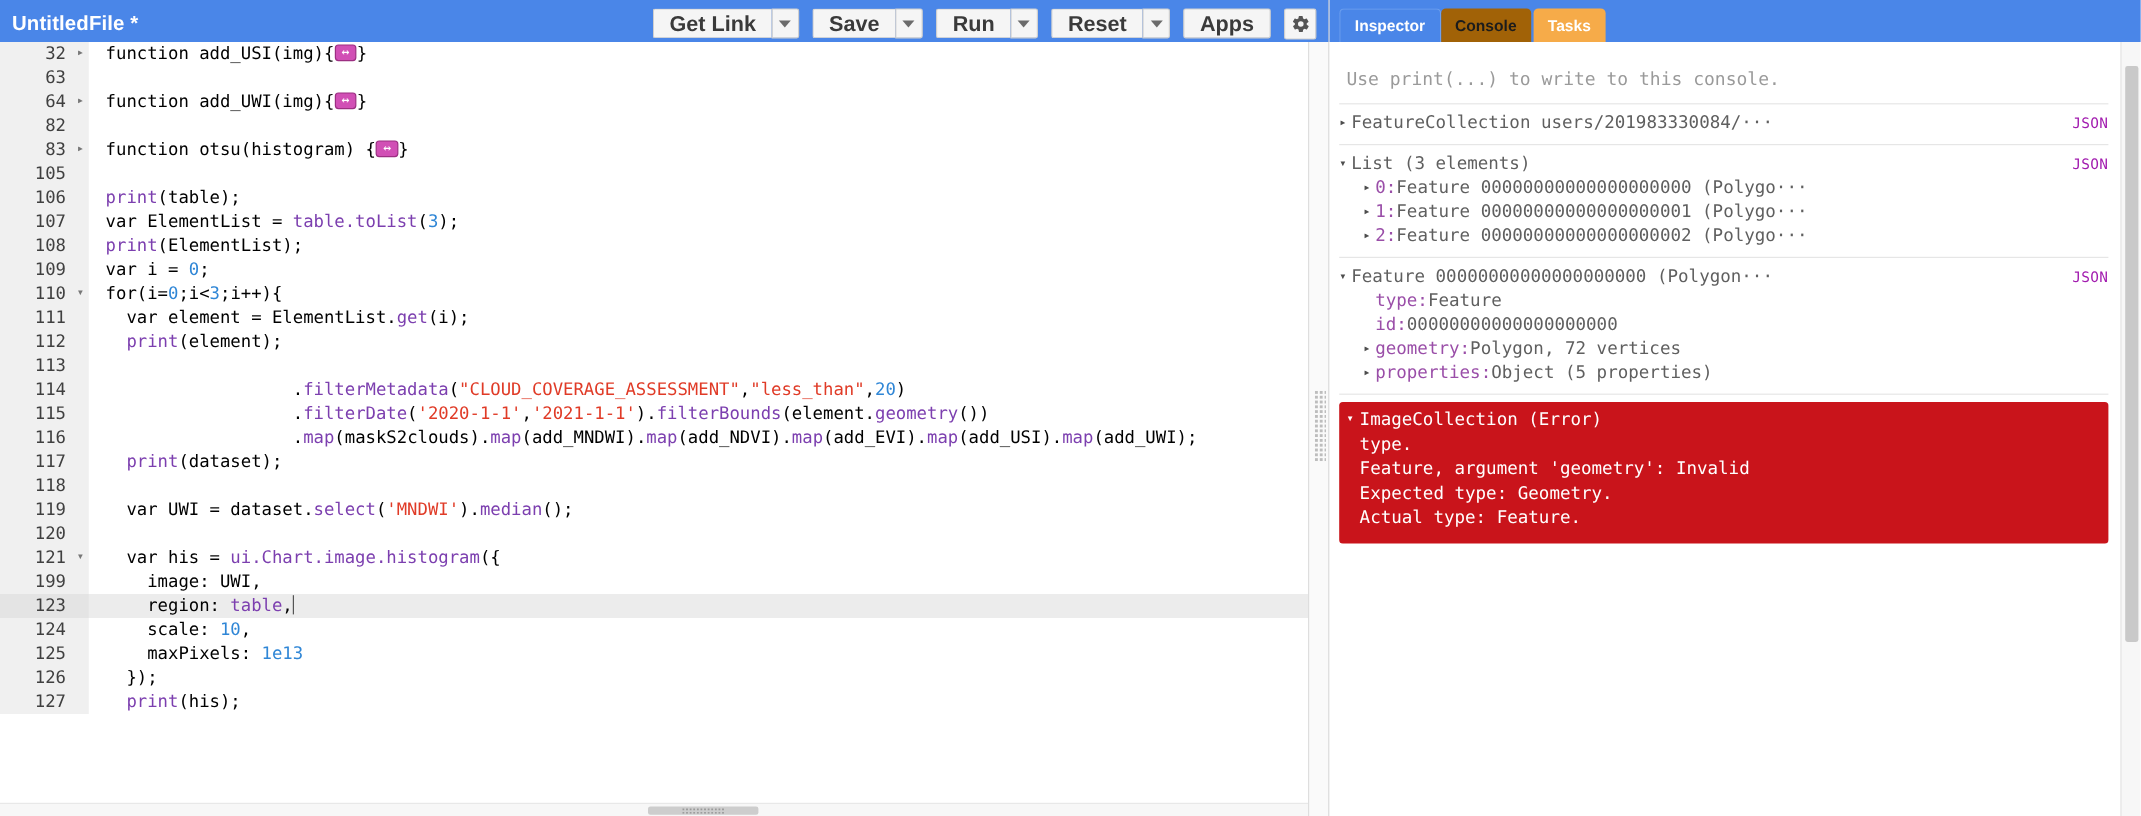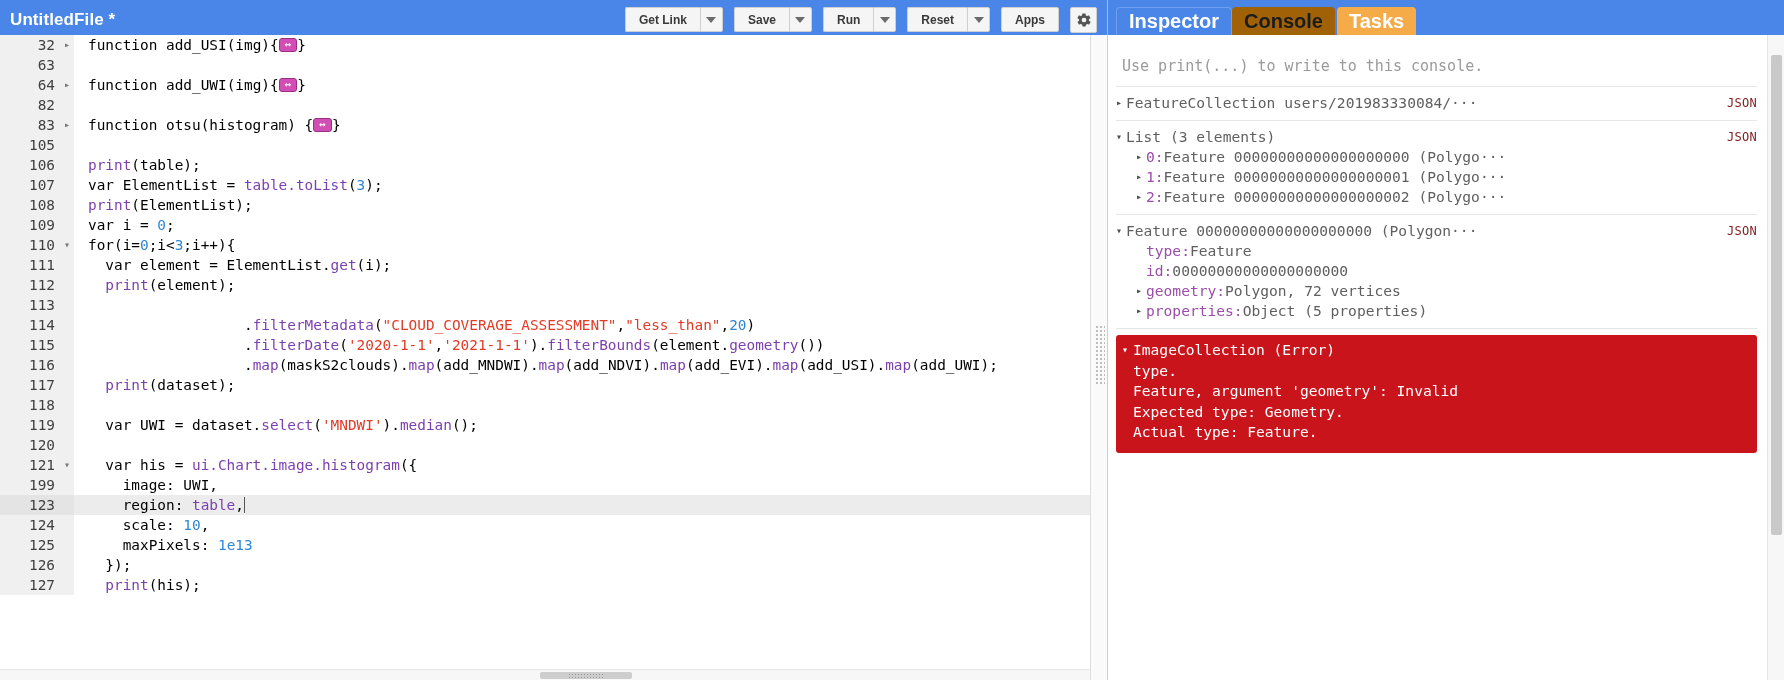--- a/index.html
+++ b/index.html
@@ -19,21 +19,21 @@
     padding: 4px 6px 0 10px; position: relative;
   }
   #file-title {
     color: #ffffff; font-size: 17px; font-weight: bold; letter-spacing: .1px;
     white-space: nowrap;
   }
   .tb-spacer { flex: 1 1 auto; }
   .btn-group { display: flex; align-items: stretch; margin-right: 11px; height: 25px; }
   .btn {
     background: #f5f5f5; border: 1px solid #cfcfcf; color: #3a3a3a;
-    font-size: 12px; font-weight: bold; font-family: "Liberation Sans", sans-serif;
+    font-size: 18px; font-weight: bold; font-family: "Liberation Sans", sans-serif;
     padding: 0 13px; display: flex; align-items: center; justify-content: center;
     border-radius: 2px; white-space: nowrap; line-height: 1; height: 25px;
   }
   .btn-main { border-radius: 2px 0 0 2px; border-right: none; }
   .btn-arrow {
     background: #f5f5f5; border: 1px solid #cfcfcf; border-radius: 0 2px 2px 0;
     width: 23px; display: flex; align-items: center; justify-content: center; height: 25px;
   }
   .caret-down {
     width: 0; height: 0; border-left: 5px solid transparent; border-right: 5px solid transparent;
@@ -103,38 +103,38 @@
     background-size: 3px 3px;
   }
 
   
   #console-pane { width: 676px; height: 680px; position: relative; background: #fff; }
   #console-tabbar {
     height: 35px; background: #4a86e8; display: flex; align-items: flex-end; padding-left: 8px;
   }
   .ctab {
     height: 28px; padding: 0 12px; display: flex; align-items: center; justify-content: center;
-    font-size: 20px; font-weight: bold; border-radius: 4px 4px 0 0; white-space: nowrap;
+    font-size: 13px; font-weight: bold; border-radius: 4px 4px 0 0; white-space: nowrap;
     font-family: "Liberation Sans", sans-serif;
   }
   .ctab.inactive { color: #ffffff; background: #4a86e8; border: 1px solid #6ea0ee; border-bottom: none; }
   .ctab.active { color: #1c1c1c; background: #a16207; }
   .ctab.tasks { color: #ffffff; background: #f6ab49; margin-left: 2px; }
 
   #console-body {
     position: absolute; top: 35px; left: 0; right: 0; bottom: 0; background: #fff;
     overflow: hidden; padding: 0;
   }
   #console-scrollarea { position: absolute; top: 0; left: 0; right: 17px; bottom: 0; padding: 0 10px 0 8px; }
   .c-mono { font-family: "DejaVu Sans Mono", monospace; }
   .c-hint { color: #9a9a9a; font-size: 15px; padding: 22px 0 4px 6px; white-space: nowrap; }
   .c-sep { border-top: 1px solid #e6e6e6; margin: 7px 0 6px 0; }
   .c-row { display: flex; align-items: flex-start; font-size: 14.6px; color: #5f5f5f; line-height: 20px; white-space: nowrap; }
   .c-row .tw { width: 10px; min-width: 10px; color: #4d4d4d; font-size: 10px; line-height: 20px; }
-  .c-json { color: #7f1d1d; font-size: 12px; margin-left: auto; padding-left: 8px; letter-spacing: .3px; }
+  .c-json { color: #a21caf; font-size: 12px; margin-left: auto; padding-left: 8px; letter-spacing: .3px; }
   .c-indent1 { padding-left: 20px; }
   .key { color: #9a4ea8; }
   .val { color: #5f5f5f; }
 
   #error-box {
     background: #c9141b; color: #ffffff; border-radius: 3px; padding: 5px 8px 10px 6px;
     margin-top: 6px; font-family: "DejaVu Sans Mono", monospace; font-size: 14.6px; line-height: 20.5px;
   }
   #error-box .ehead { display: flex; align-items: flex-start; font-weight: normal; }
   #error-box .tw { width: 11px; min-width: 11px; font-size: 10px; }

